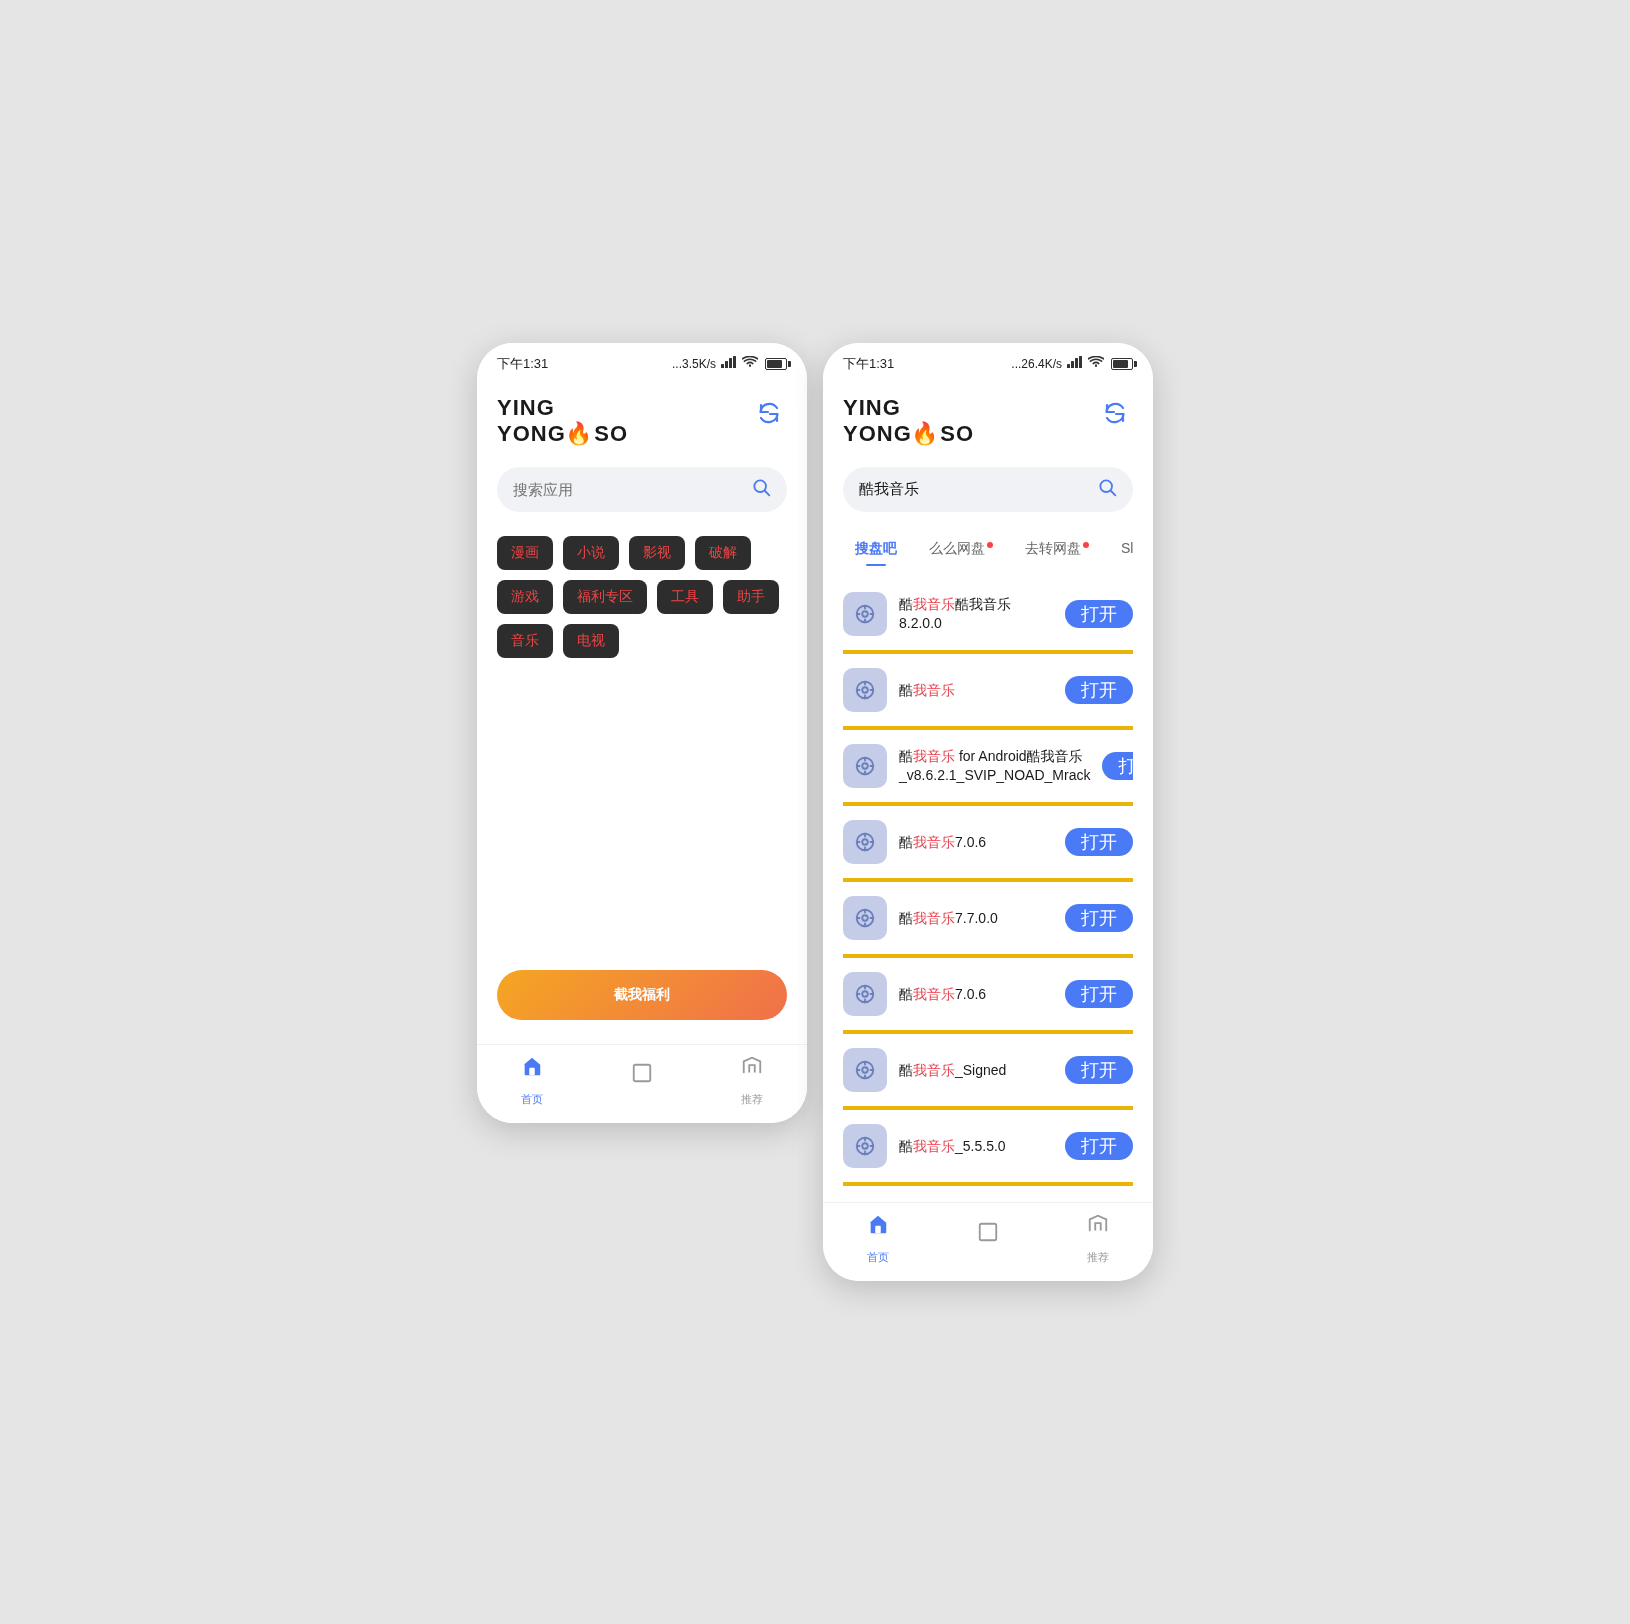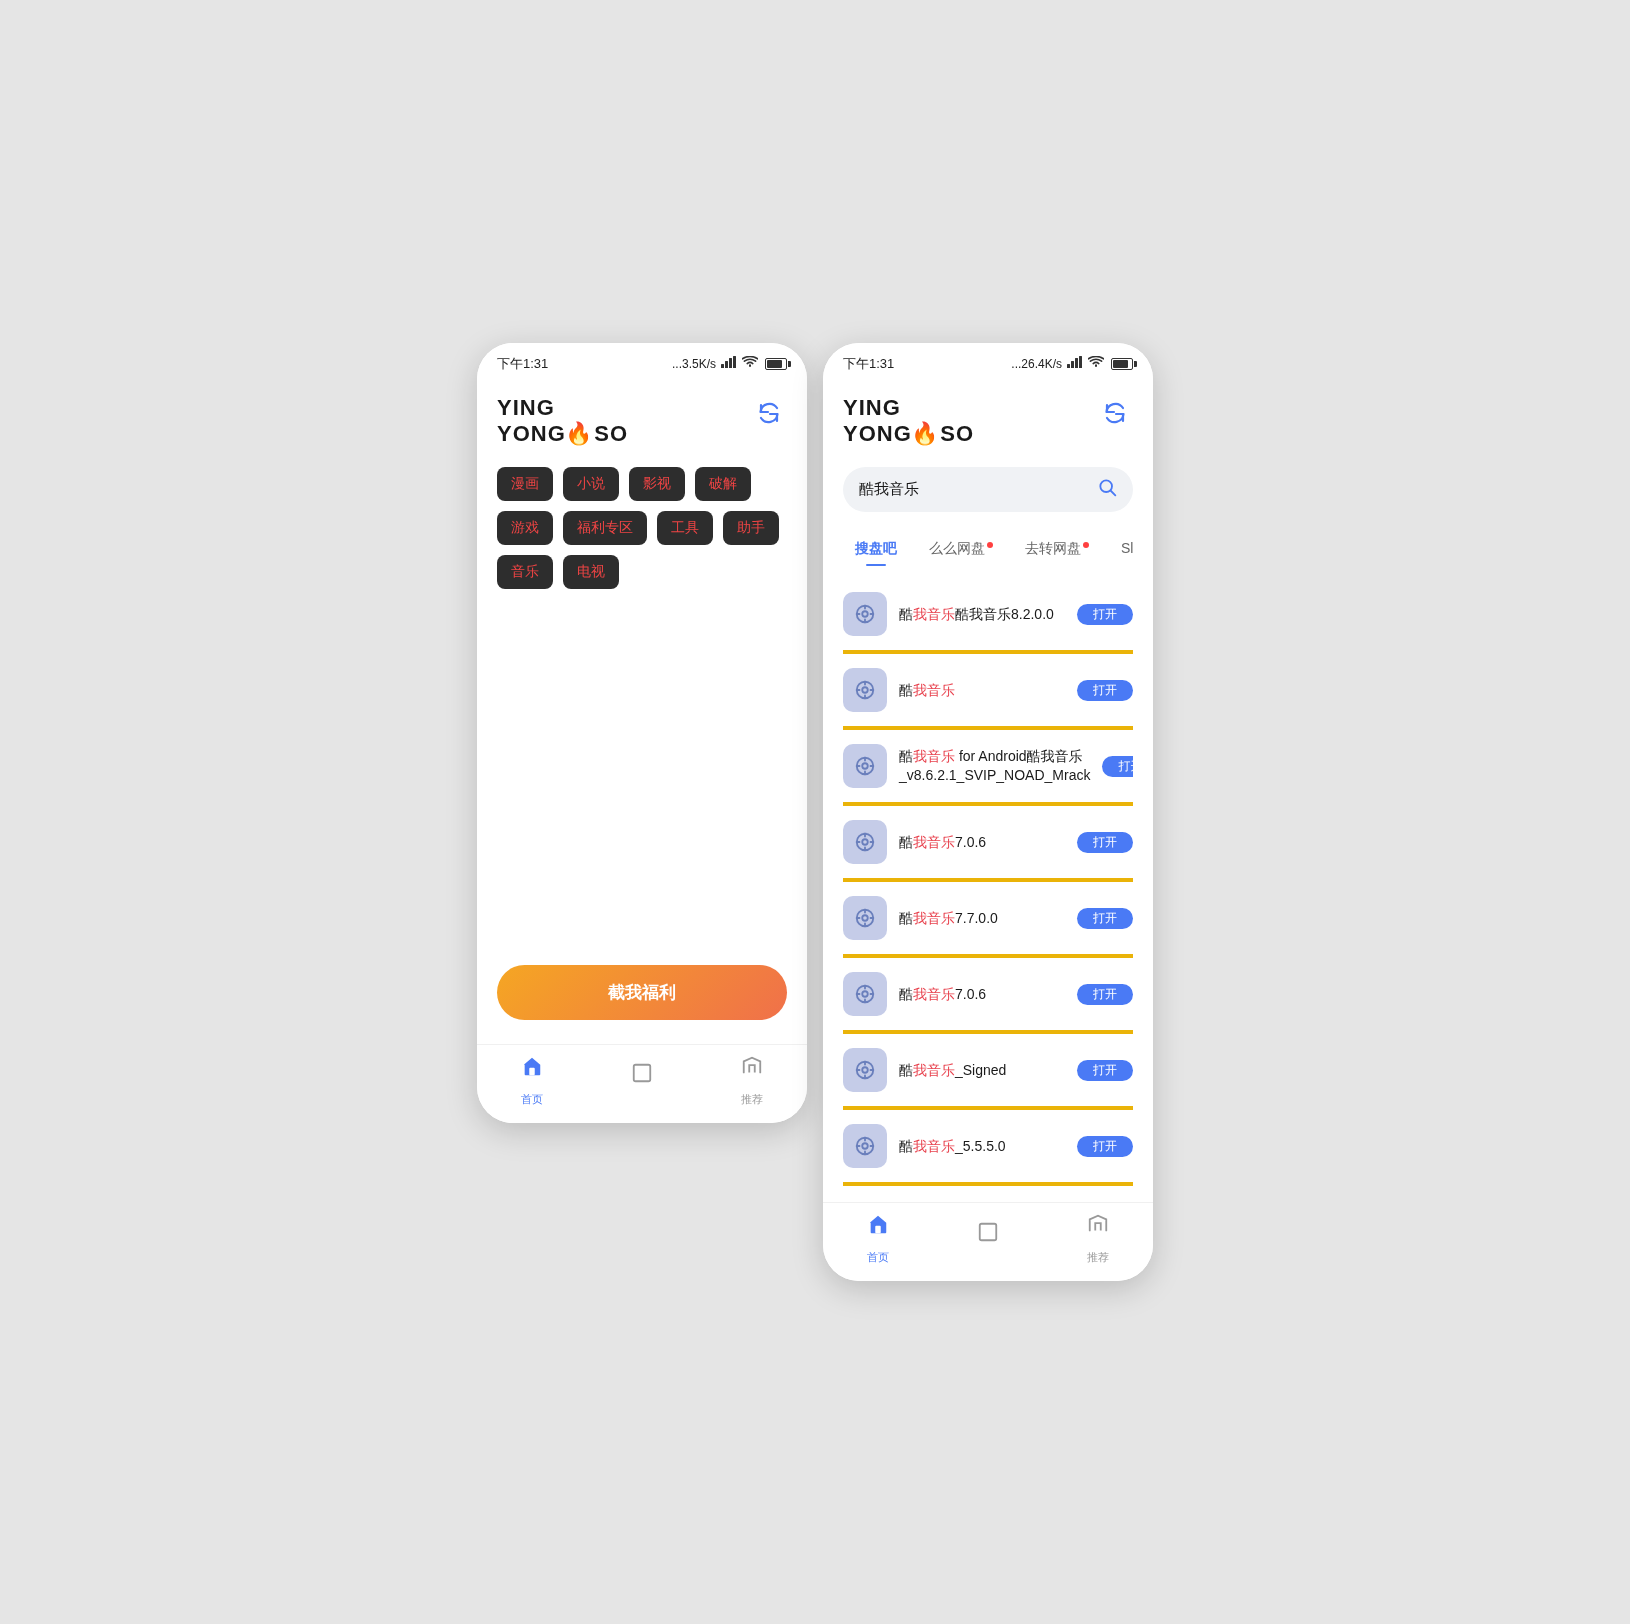--- a/index.html
+++ b/index.html
@@ -152,21 +152,21 @@
     }
     
     .welfare-btn {
       display: flex;
       align-items: flex-start;
       justify-content: center;
       background: linear-gradient(135deg, #f5a623, #f0704a);
       color: #fff;
       border-radius: 28px;
       padding: 16px;
-      font-size: 17px;
+      font-size: 14px;
       font-weight: 600;
       cursor: pointer;
       margin-top: auto;
       margin-bottom: 8px;
     }
     
     .bottom-nav {
       display: flex;
       justify-content: space-around;
       align-items: center;
@@ -279,21 +279,21 @@
     }
     .result-name-highlight {
       color: #e8434f;
     }
     .open-btn {
       background: #4a7af5;
       color: #fff;
       border: none;
       border-radius: 16px;
       padding: 2px 16px;
-      font-size: 12px;
+      font-size: 18px;
       font-weight: 500;
       cursor: pointer;
       white-space: nowrap;
       flex-shrink: 0;
     }
     .spacer { flex: 1; }
   </style>
 </head>
 <body>
 
@@ -339,20 +339,29 @@
         <div class="refresh-btn">
           <svg class="refresh-icon-svg" viewBox="0 0 24 24" fill="none" stroke="#4a7af5" stroke-width="2.2" stroke-linecap="round" stroke-linejoin="round">
             <path d="M20 7A9 9 0 0 0 3.5 11"></path>
             <path d="M4 4v7h7"></path>
             <path d="M4 17A9 9 0 0 0 20.5 13"></path>
             <path d="M20 20v-7h-7"></path>
           </svg>
         </div>
       </div>
 
+      <div class="search-bar">
+        <input type="text" placeholder="搜索应用" style="">
+        <span class="search-icon">
+          <svg width="20" height="20" viewBox="0 0 24 24" fill="none" stroke="#4a7af5" stroke-width="2.2" stroke-linecap="round">
+            <circle cx="11" cy="11" r="7"></circle>
+            <line x1="16.5" y1="16.5" x2="22" y2="22"></line>
+          </svg>
+        </span>
+      </div>
 
       <div class="tags-container">
         <span class="tag">漫画</span>
         <span class="tag">小说</span>
         <span class="tag">影视</span>
         <span class="tag">破解</span>
         <span class="tag">游戏</span>
         <span class="tag">福利专区</span>
         <span class="tag">工具</span>
         <span class="tag">助手</span>

